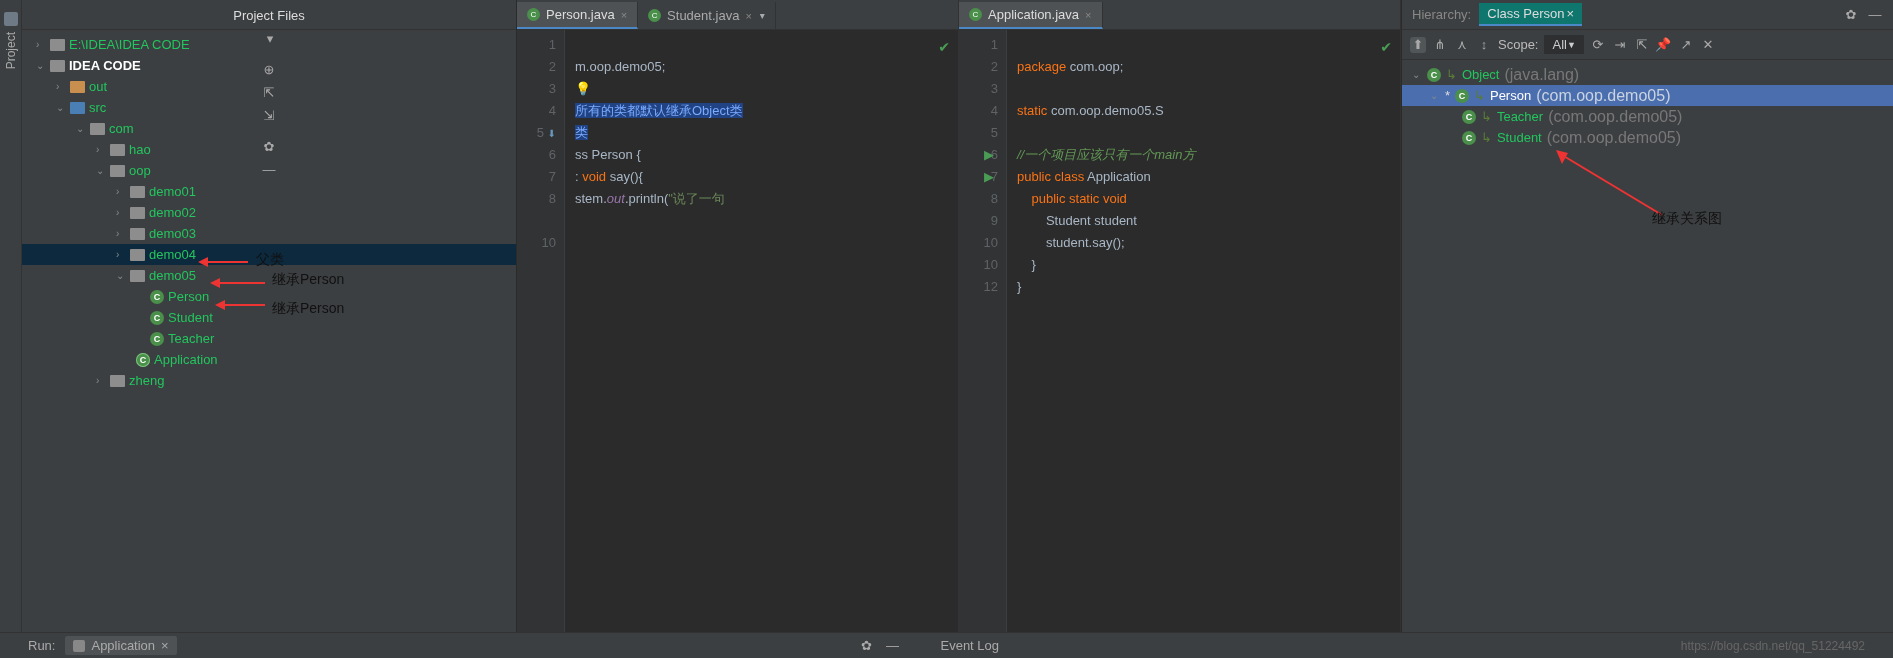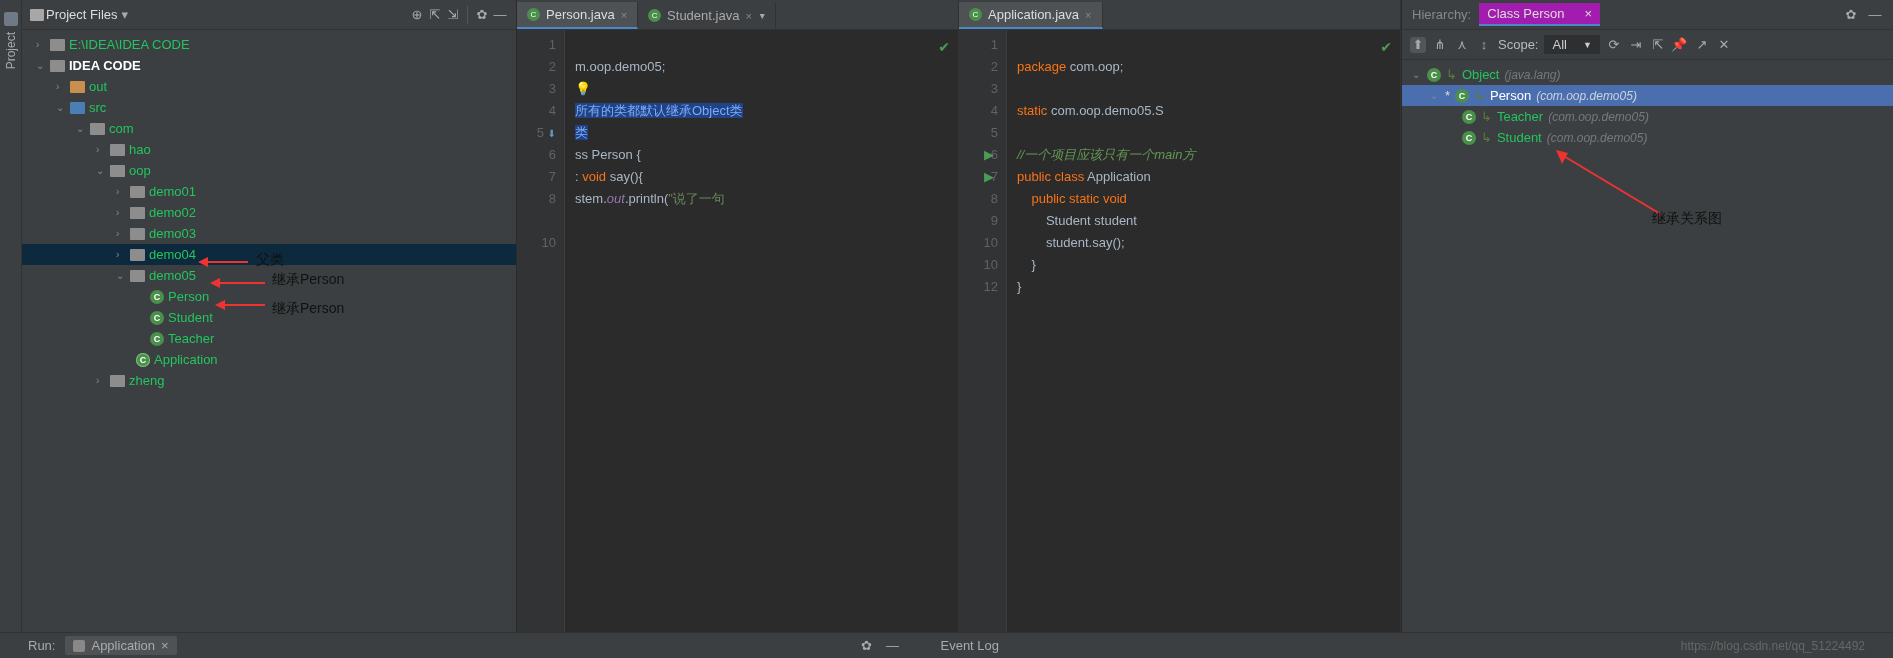--- a/index.html
+++ b/index.html
@@ -3,21 +3,21 @@
 <meta charset="utf-8">
 <style>
 * { margin:0; padding:0; box-sizing:border-box; font-family:"Segoe UI",Arial,sans-serif; font-size:13px; }
 body { background:#3c3f41; color:#bbb; width:1893px; height:658px; overflow:hidden; position:relative; }
 .main { display:flex; height:100%; }
 .left-strip { width:22px; background:#3c3f41; border-right:1px solid #323232; display:flex; flex-direction:column; align-items:center; padding-top:8px; }
 .left-strip .vtext { writing-mode:vertical-rl; transform:rotate(180deg); color:#aaa; font-size:12px; margin-top:6px; }
 .left-strip .ic { width:14px; height:14px; background:#6e7a85; border-radius:2px; margin-top:4px; }
 
 .project-panel { width:495px; background:#3c3f41; border-right:1px solid #2b2b2b; display:flex; flex-direction:column; }
-.pp-header { height:30px; display:flex; align-items:center; padding:0 8px; border-bottom:1px solid #323232; gap:2px; }
+.pp-header { height:30px; display:flex; align-items:center; padding:0 8px; border-bottom:1px solid #323232; gap:8px;flex-direction:column; }
 .pp-header .fic { width:14px; height:12px; background:#a7a7a7; border-radius:1px; }
 .pp-title { color:#ddd; font-weight:500; }
 .pp-dd { color:#aaa; margin-left:2px; }
 .pp-header .spacer { flex:1; }
 .tb-ic { width:16px; height:16px; display:flex; align-items:center; justify-content:center; color:#aaa; cursor:pointer; }
 .sep { width:1px; height:18px; background:#555; margin:0 4px; }
 
 .tree { flex:1; overflow:auto; padding-top:4px; font-size:13px; }
 .trow { display:flex; align-items:center; height:21px; padding-left:8px; gap:4px; cursor:pointer; position:relative; }
 .trow.sel { background:#0d293e; }
@@ -51,28 +51,28 @@
 .fld { color:#9876aa; font-style:italic; }
 .hl-g { background:#214283; color:#79abff; }
 .bulb { color:#f0a30a; }
 .chk { position:absolute; top:6px; right:8px; color:#499c54; font-size:14px; }
 .scrollbar-h { height:10px; background:#3c3f41; border-top:1px solid #323232; position:relative; }
 .sb-thumb { position:absolute; height:6px; top:2px; background:#5a5d5f; border-radius:3px; }
 
 .hierarchy { width:492px; background:#3c3f41; border-left:1px solid #2b2b2b; display:flex; flex-direction:column; }
 .h-head { height:30px; display:flex; align-items:center; padding:0 10px; gap:8px; border-bottom:1px solid #323232; }
 .h-head .lbl { color:#888; }
-.h-tab { display:flex; align-items:center; gap:20px; padding:3px 8px; background:#a21caf; border-bottom:2px solid #4a88c7; color:#ddd; }
+.h-tab { display:flex; align-items:center; gap:2px; padding:3px 8px; background:#0f766e; border-bottom:2px solid #4a88c7; color:#ddd; }
 .h-head .spacer { flex:1; }
 .h-tools { height:30px; display:flex; align-items:center; padding:0 8px; gap:6px; border-bottom:1px solid #323232; }
-.h-tools .sel { background:#2d2f30; padding:2px 8px; border-radius:1px; color:#ccc; display:flex; align-items:center; gap:16px; }
+.h-tools .sel { background:#2d2f30; padding:2px 8px; border-radius:1px; color:#ccc; display:flex; align-items:center; gap:0; }
 .h-tree { flex:1; padding-top:4px; position:relative; }
 .hrow { display:flex; align-items:center; height:21px; gap:5px; cursor:pointer; }
 .hrow.sel { background:#4b6eaf; }
-.pkg { color:#787878; font-size:12px;font-style:italic; }
+.pkg { color:#787878; font-size:16px; }
 
 .bottom { position:absolute; bottom:0; left:0; right:0; height:26px; background:#3c3f41; border-top:1px solid #323232; display:flex; align-items:center; padding:0 28px; gap:10px; color:#aaa; }
 .bottom .run-tab { display:flex; align-items:center; gap:6px; padding:2px 8px; background:#4e5254; border-radius:2px; }
 .bottom .spacer { flex:1; }
 .bottom .url { color:#666; font-size:12px; }
 
 svg.red-arrow { position:absolute; pointer-events:none; }
 </style>
 </head>
 <body>

